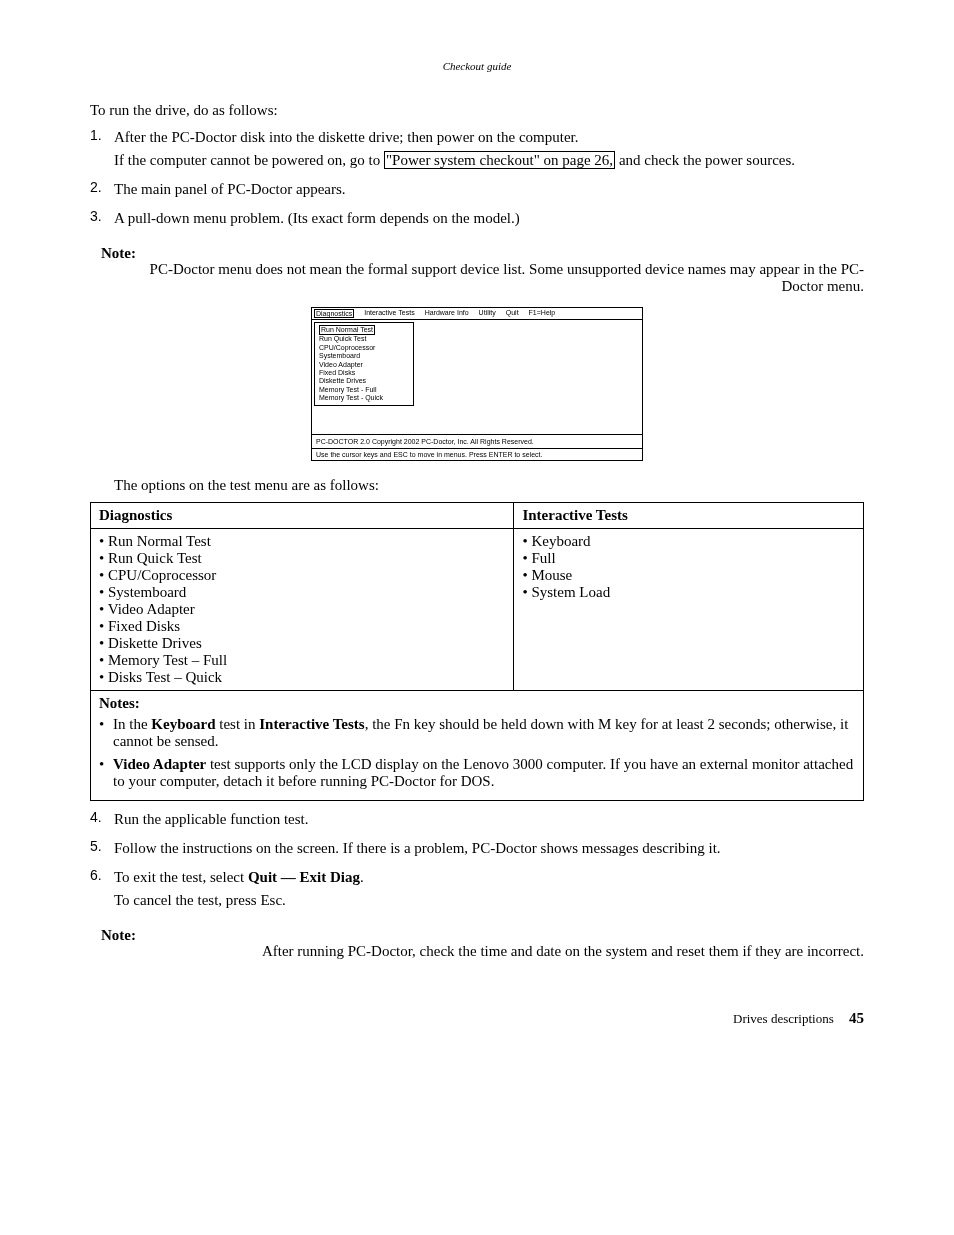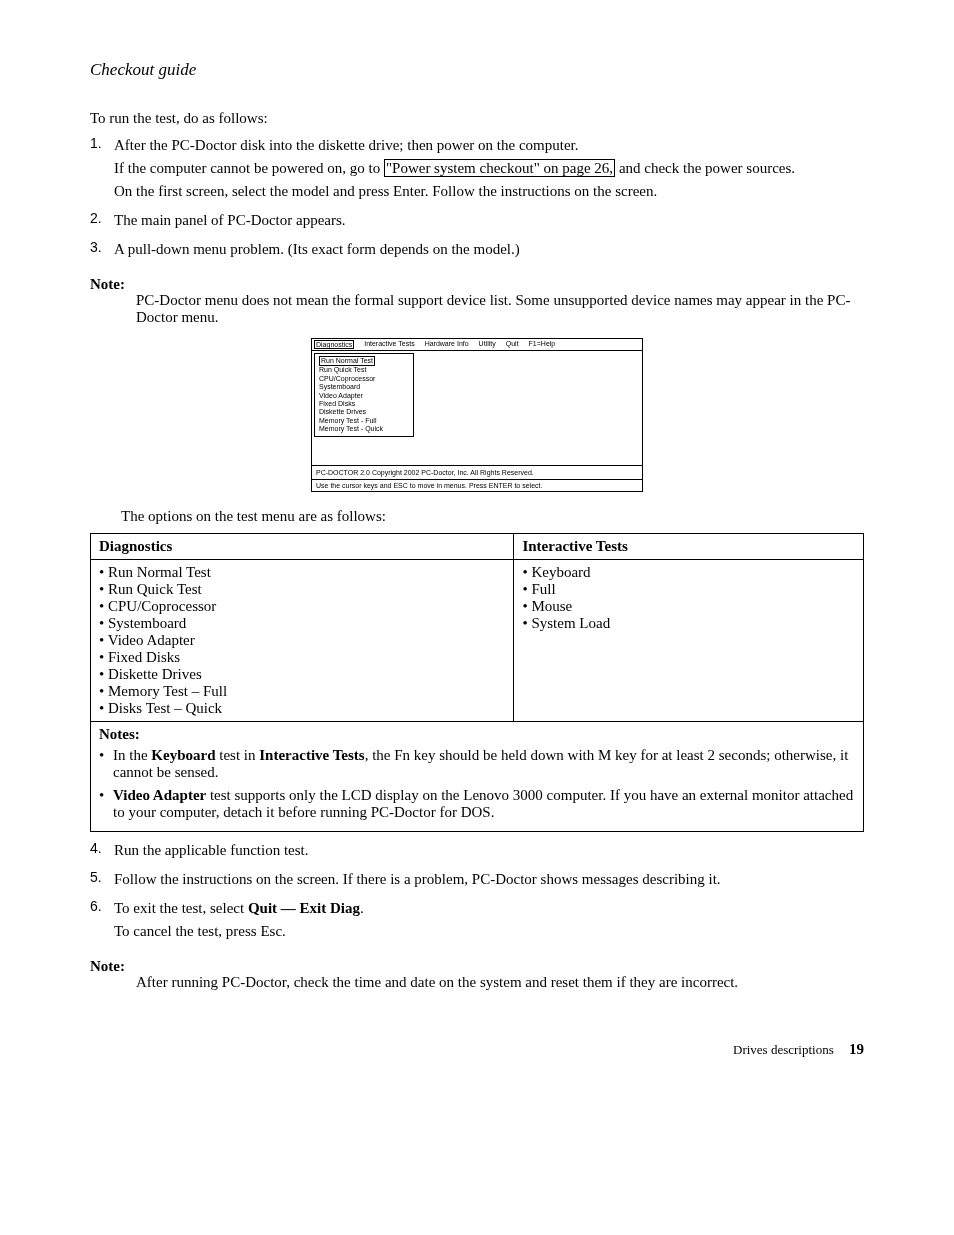--- a/index.html
+++ b/index.html
@@ -6,23 +6,23 @@
     margin: 0;
     padding: 60px 90px 40px 90px;
     font-family: Georgia, 'Times New Roman', serif;
     font-size: 15px;
     color: #000;
     background: #fff;
     width: 954px;
     box-sizing: border-box;
   }
   .header-right {
-    text-align: left;
+    text-align: center;
     font-style: italic;
-    font-size: 17px;
+    font-size: 11px;
     margin-bottom: 30px;
   }
   p { margin: 6px 0; }
   .num-list {
     list-style: none;
     padding-left: 0;
     margin: 8px 0;
   }
   .num-list > li {
     display: flex;
@@ -34,25 +34,26 @@
     min-width: 24px;
     flex-shrink: 0;
   }
   .num-list .body {
     flex: 1;
   }
   .num-list .body p {
     margin: 2px 0 6px 0;
   }
   .sub-indent {
-    margin-left: 31px;
+    margin-left: 24px;
   }
   .note-block {
     display: flex;
     margin: 12px 0;
+    text-align: right;
   }
   .note-label {
     font-weight: bold;
     min-width: 46px;
     flex-shrink: 0;
   }
   .note-body {
     flex: 1;
     margin-top: 16px;
   }
@@ -141,29 +142,28 @@
     font-weight: bold;
     margin-left: 12px;
     font-size: 15px;
   }
 </style>
 </head>
 <body>
 
 <div class="header-right">Checkout guide</div>
 
-<p>To run the test, do as follows:</p>
+<p>To run the drive, do as follows:</p>
 
 <ol class="num-list" id="steps1">
     <li>
       <span class="num">1.</span>
       <div class="body">
         <p>After the PC-Doctor disk into the diskette drive; then power on the computer.</p>
         <p>If the computer cannot be powered on, go to <span class="boxlink">"Power system checkout" on page 26,</span> and check the power sources.</p>
-        <p>On the first screen, select the model and press Enter. Follow the instructions on the screen.</p>
       </div>
     </li>
     <li>
       <span class="num">2.</span>
       <div class="body">
         <p>The main panel of PC-Doctor appears.</p>
       </div>
     </li>
     <li>
       <span class="num">3.</span>
@@ -265,14 +265,14 @@
     </li>
   </ol>
 
 <div class="note-block">
   <div class="note-label">Note:</div>
   <div class="note-body">After running PC-Doctor, check the time and date on the system and reset them if they are incorrect.</div>
 </div>
 
 <div class="footer">
   <span>Drives descriptions</span>
-  <span class="pg">19</span>
+  <span class="pg">45</span>
 </div>
 
 </body></html>

